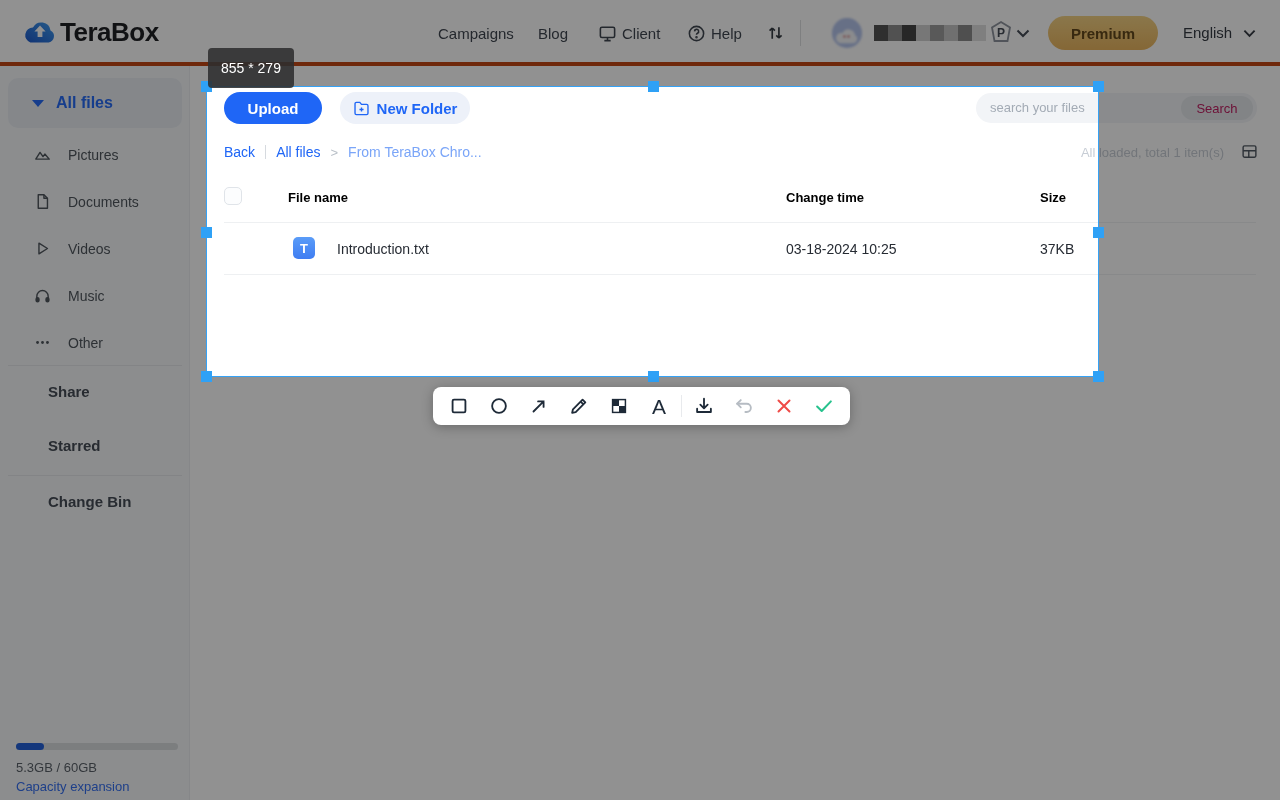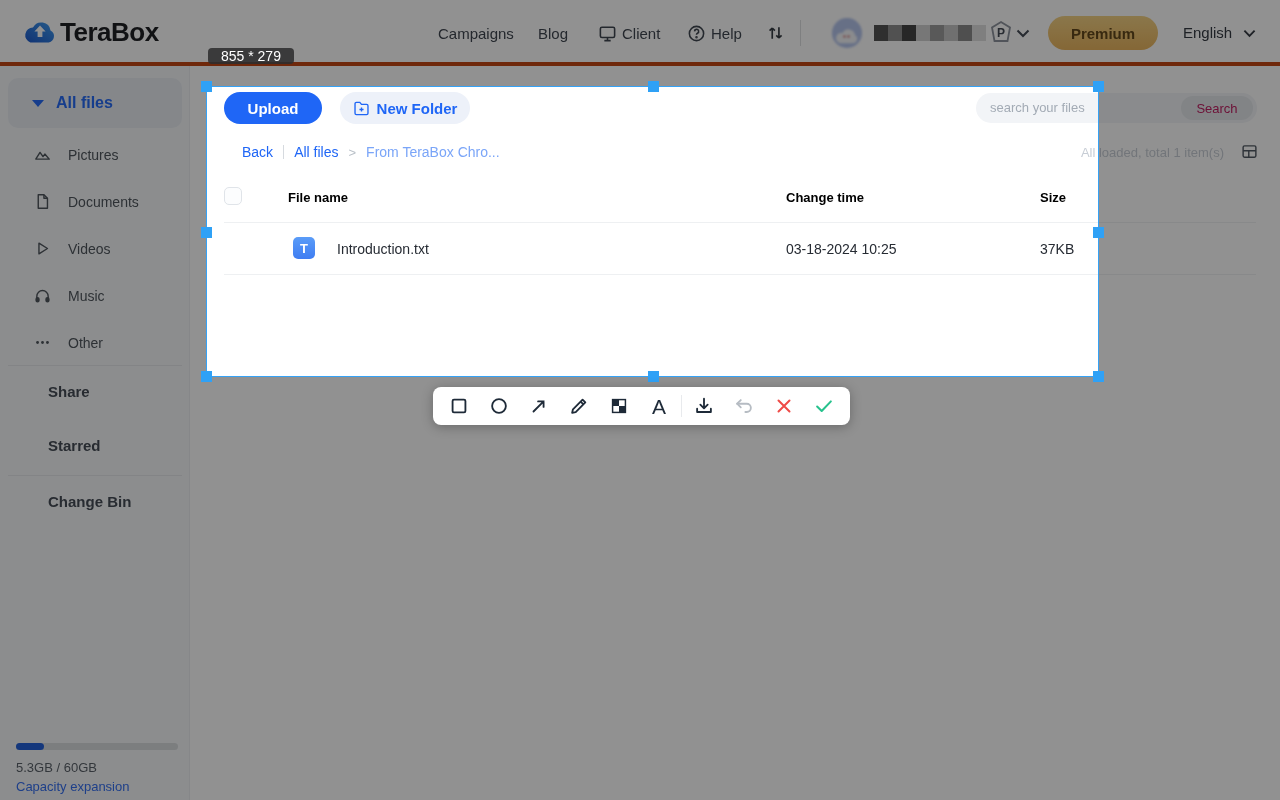--- a/index.html
+++ b/index.html
@@ -44,21 +44,21 @@
   
   .main { position:absolute; left:190px; top:66px; width:1090px; height:734px; background:#fff; }
   .upload-btn { position:absolute; left:34px; top:26px; width:98px; height:32px; border-radius:16px; background:#1f66f6; color:#fff;
     font-size:15px; font-weight:700; display:flex; align-items:center; justify-content:center; cursor:pointer; }
   .newfolder-btn { position:absolute; left:150px; top:26px; width:130px; height:32px; border-radius:16px; background:#edf1f9; color:#1f66f6;
     font-size:15px; font-weight:700; display:flex; align-items:center; justify-content:center; gap:7px; cursor:pointer; }
   .search-bar { position:absolute; left:786px; top:27px; width:281px; height:30px; border-radius:15px; background:#f2f4f7; }
   .search-bar .ph { position:absolute; left:14px; top:7px; font-size:13px; color:#a3abb5; }
   .search-btn { position:absolute; right:4px; top:3px; width:72px; height:24px; border-radius:12px; background:#e3e7eb; color:#be185d;
     font-size:13px; display:flex; align-items:center; justify-content:center; cursor:pointer; }
-  .breadcrumb { position:absolute; left:52px; top:78px; display:flex; align-items:center; gap:10px; font-size:14px; }
+  .breadcrumb { position:absolute; left:34px; top:78px; display:flex; align-items:center; gap:10px; font-size:14px; }
   .bc-back { color:#1f66f6; cursor:pointer; }
   .bc-sep { width:1px; height:14px; background:#d6dadf; }
   .bc-root { color:#1f66f6; cursor:pointer; }
   .bc-gt { color:#b9c0c8; font-size:13px; }
   .bc-cur { color:#7aa5f8; }
   .status-text { position:absolute; right:56px; top:79px; font-size:13px; color:#c7cdd5; }
   .grid-icon { position:absolute; left:1051px; top:77px; cursor:pointer; }
   .checkbox { position:absolute; left:34px; top:121px; width:18px; height:18px; border-radius:5px; border:1.5px solid #e0e4e9; background:#fcfdfe; cursor:pointer; }
   .col-h { position:absolute; top:124px; font-size:13px; font-weight:700; color:#000000; }
   .tbl-divider { position:absolute; left:34px; width:1032px; height:1px; background:#eef0f2; }
@@ -68,21 +68,21 @@
   .cell { position:absolute; top:175px; font-size:14px; color:#262b33; }
 
   
   .selection { position:absolute; left:206px; top:86px; width:893px; height:291px;
     border:1px solid #35a2f6; box-shadow:0 0 0 2000px rgba(10,10,12,0.45); z-index:50; }
   .handle { position:absolute; width:11px; height:11px; background:#2fa1f6; z-index:60; }
   .h-tl{left:-6px;top:-6px}.h-tc{left:441px;top:-6px}.h-tr{right:-6px;top:-6px}
   .h-ml{left:-6px;top:140px}.h-mr{right:-6px;top:140px}
   .h-bl{left:-6px;bottom:-6px}.h-bc{left:441px;bottom:-6px}.h-br{right:-6px;bottom:-6px}
   .dim-label { position:absolute; left:208px; top:48px; z-index:70; background:rgba(45,45,47,0.88); color:#fff;
-    font-size:14px; padding:0 13px; border-radius:4px; }
+    font-size:14px; padding:12px 13px; border-radius:4px; }
   .cap-toolbar { position:absolute; left:433px; top:387px; height:38px; z-index:70; background:#fff; border-radius:8px;
     box-shadow:0 2px 12px rgba(0,0,0,0.28); display:flex; align-items:center; padding:0 6px; }
   .tool { width:40px; height:38px; display:flex; align-items:center; justify-content:center; cursor:pointer; color:#1e2a38; }
   .tool-divider { width:1px; height:22px; background:#e8eaed; margin:0 2px; }
   .text-tool-glyph { font-size:21px; color:#1e2a38; font-family:"Liberation Sans",sans-serif; line-height:1; }
 </style>
 </head>
 <body>
 
 <div class="app">

